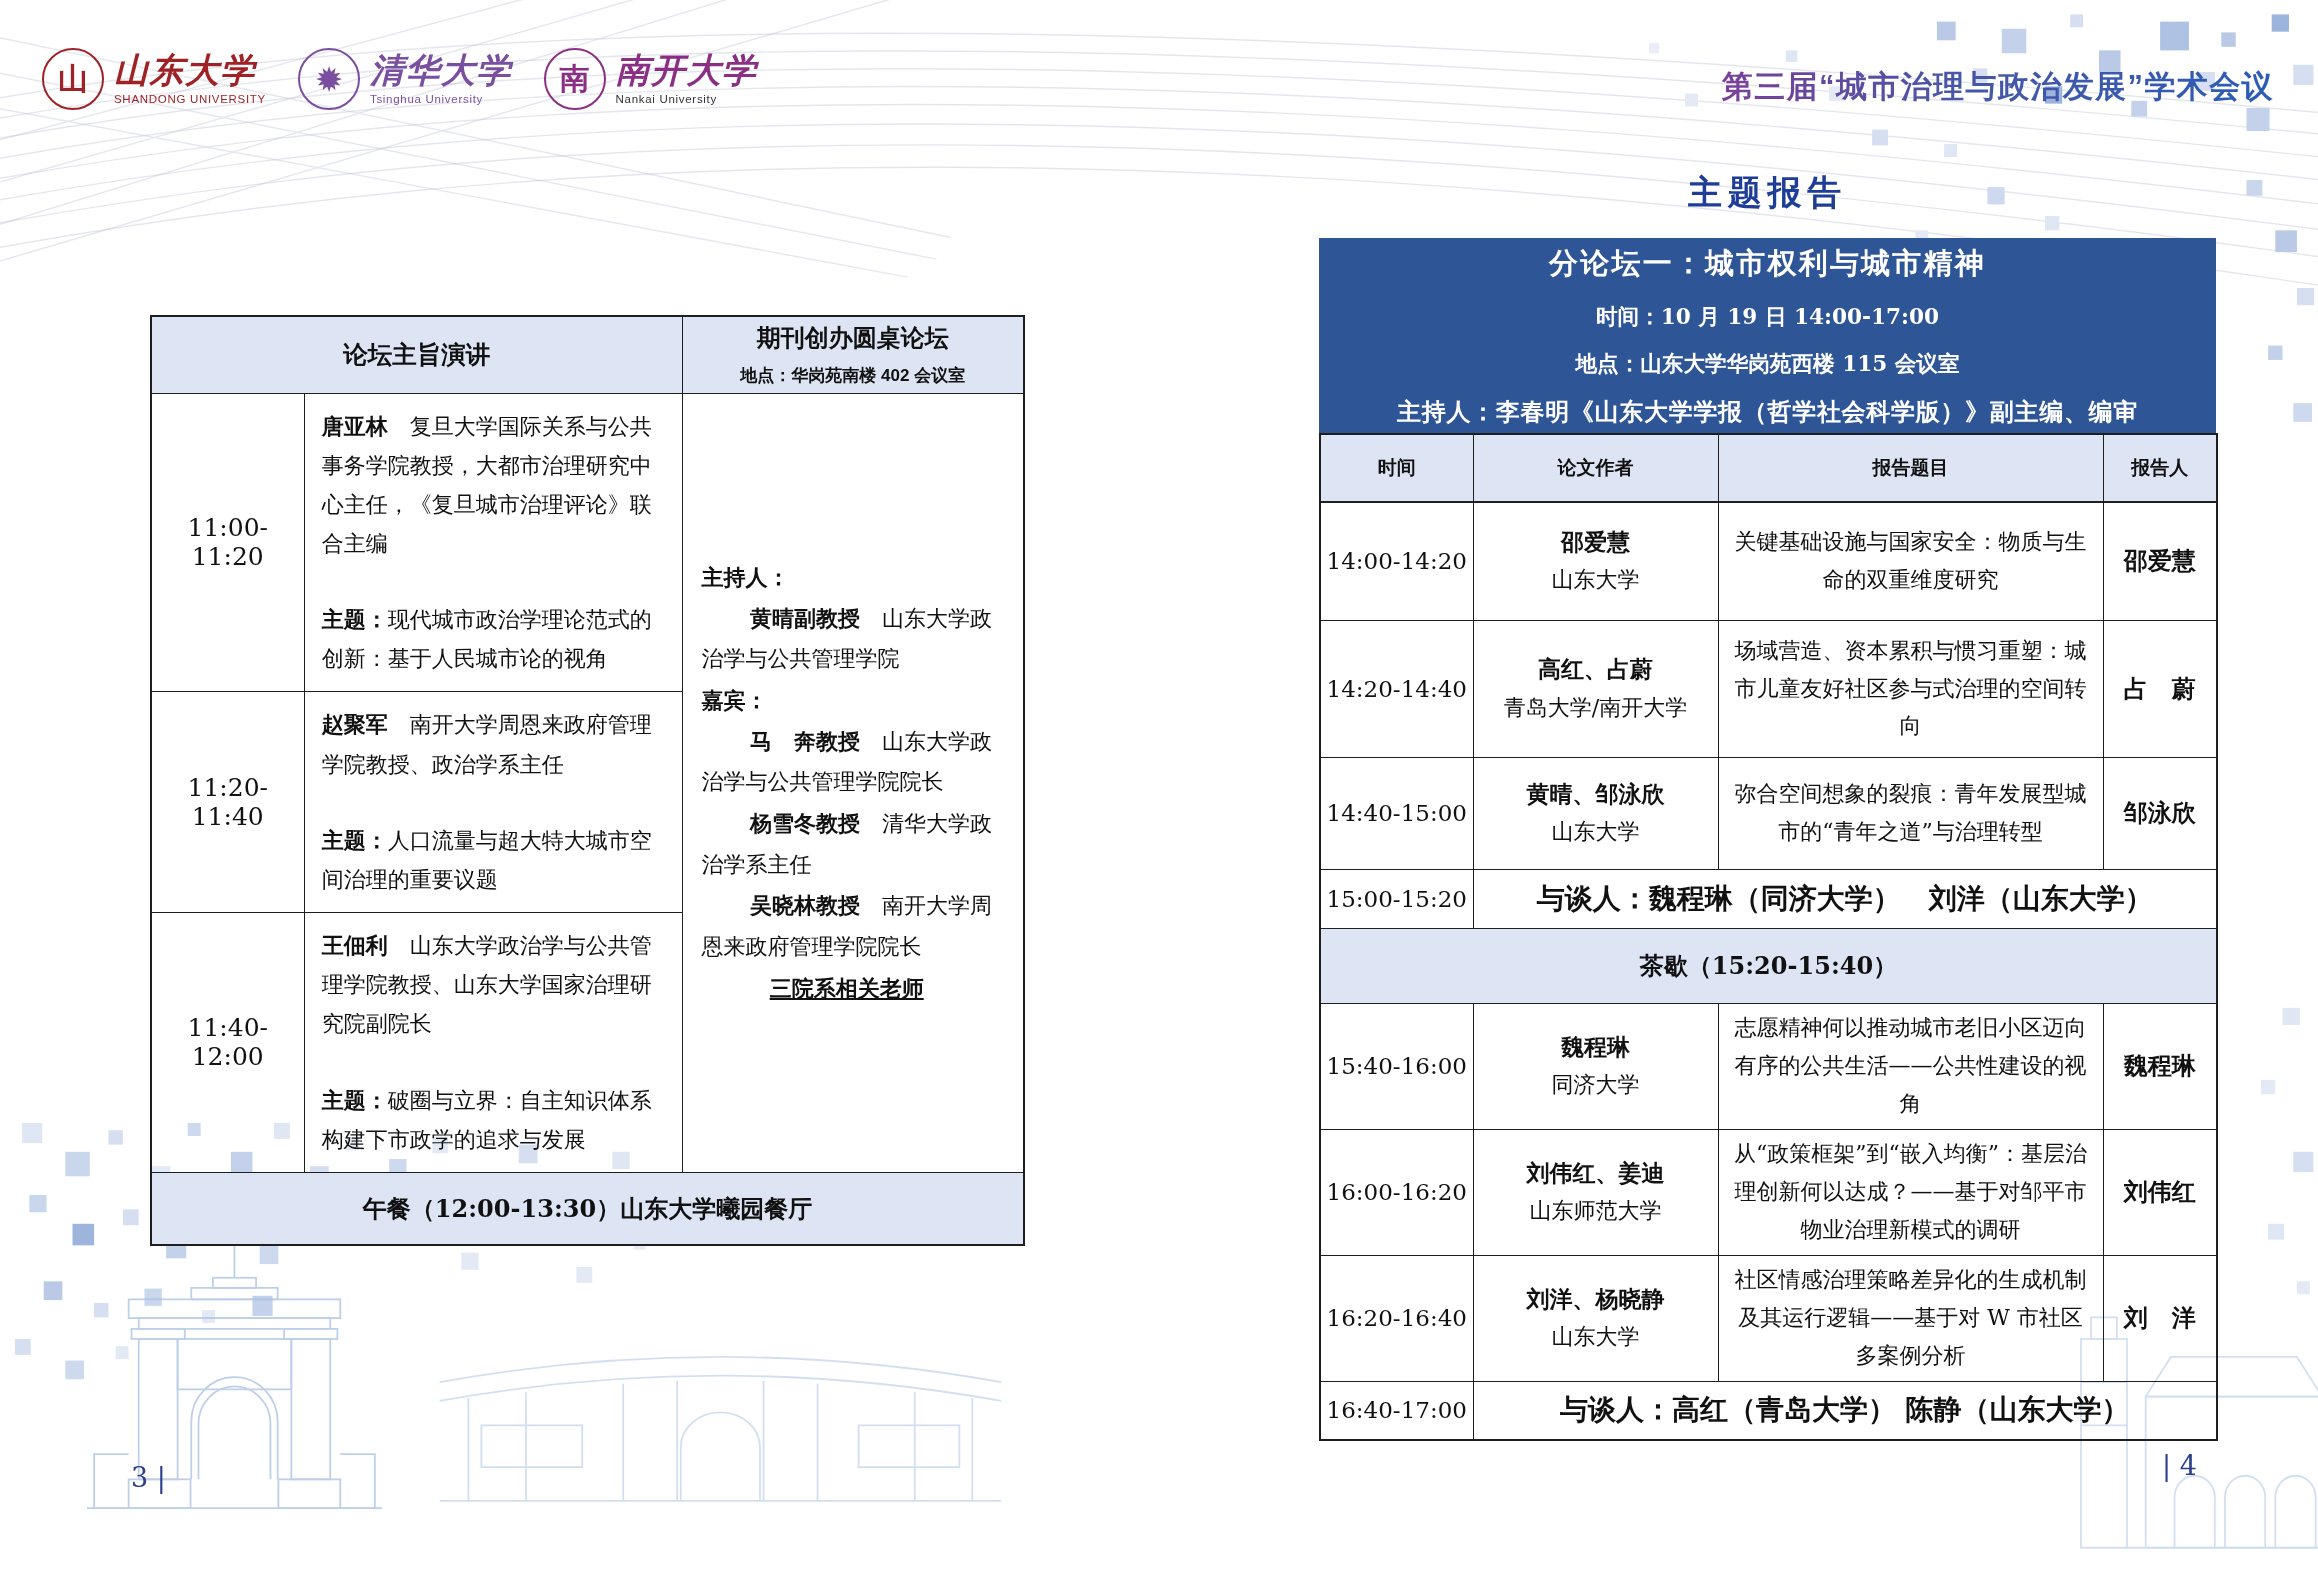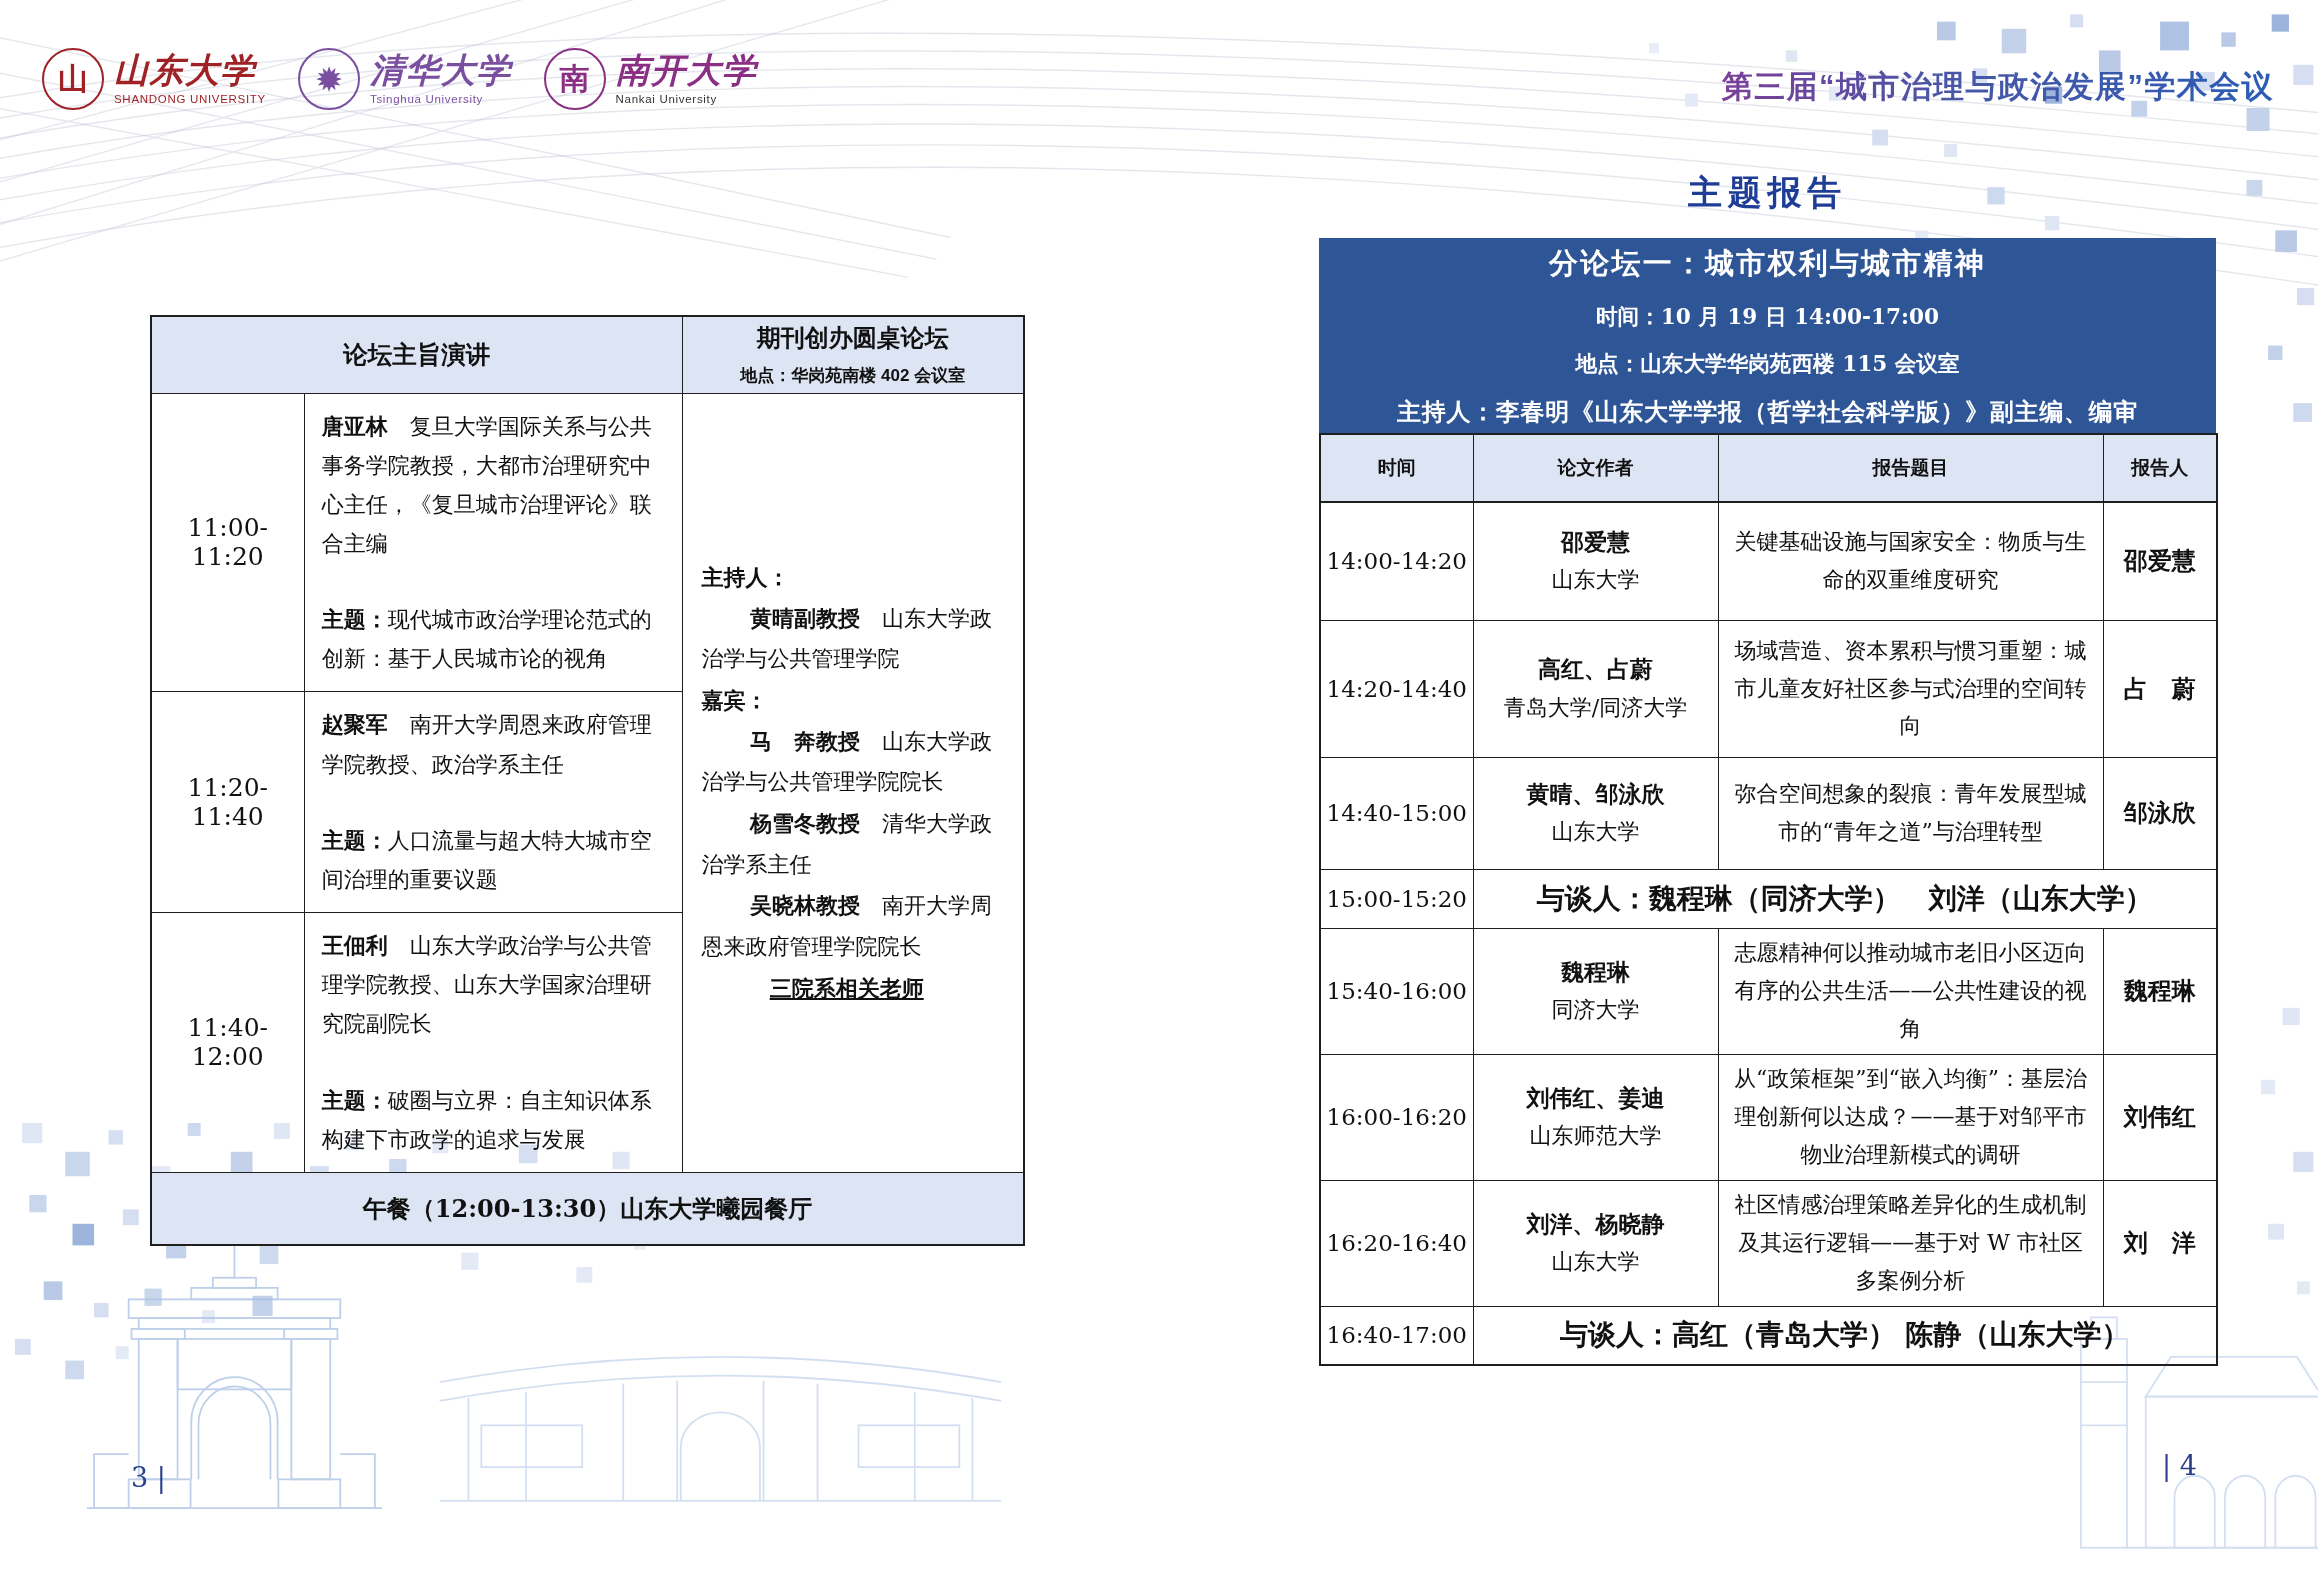--- a/index.html
+++ b/index.html
@@ -327,38 +327,41 @@
           <div class="nm">邵爱慧</div>
           <div class="af">山东大学</div>
         </td>
         <td class="tr-title">关键基础设施与国家安全：物质与生命的双重维度研究</td>
         <td class="tr-presenter">邵爱慧</td>
       </tr>
       <tr style="height:137px">
         <td class="tr-time">14:20-14:40</td>
         <td class="tr-authors">
           <div class="nm">高红、占蔚</div>
-          <div class="af">青岛大学/同济大学</div>
+          <div class="af">青岛大学/南开大学</div>
         </td>
         <td class="tr-title">场域营造、资本累积与惯习重塑：城市儿童友好社区参与式治理的空间转向</td>
         <td class="tr-presenter">占　蔚</td>
       </tr>
       <tr style="height:112px">
         <td class="tr-time">14:40-15:00</td>
         <td class="tr-authors">
           <div class="nm">黄晴、邹泳欣</div>
           <div class="af">山东大学</div>
         </td>
         <td class="tr-title">弥合空间想象的裂痕：青年发展型城市的“青年之道”与治理转型</td>
         <td class="tr-presenter">邹泳欣</td>
       </tr>
       <tr style="height:59px">
         <td class="tr-time">15:00-15:20</td>
         <td colspan="3" class="tr-span">与谈人：魏程琳（同济大学）　刘洋（山东大学）</td>
       </tr>
+      <tr style="height:75px">
+        <td colspan="4" class="tea-cell">茶歇（15:20-15:40）</td>
+      </tr>
       <tr style="height:120px">
         <td class="tr-time">15:40-16:00</td>
         <td class="tr-authors">
           <div class="nm">魏程琳</div>
           <div class="af">同济大学</div>
         </td>
         <td class="tr-title">志愿精神何以推动城市老旧小区迈向有序的公共生活——公共性建设的视角</td>
         <td class="tr-presenter">魏程琳</td>
       </tr>
       <tr style="height:122px">

